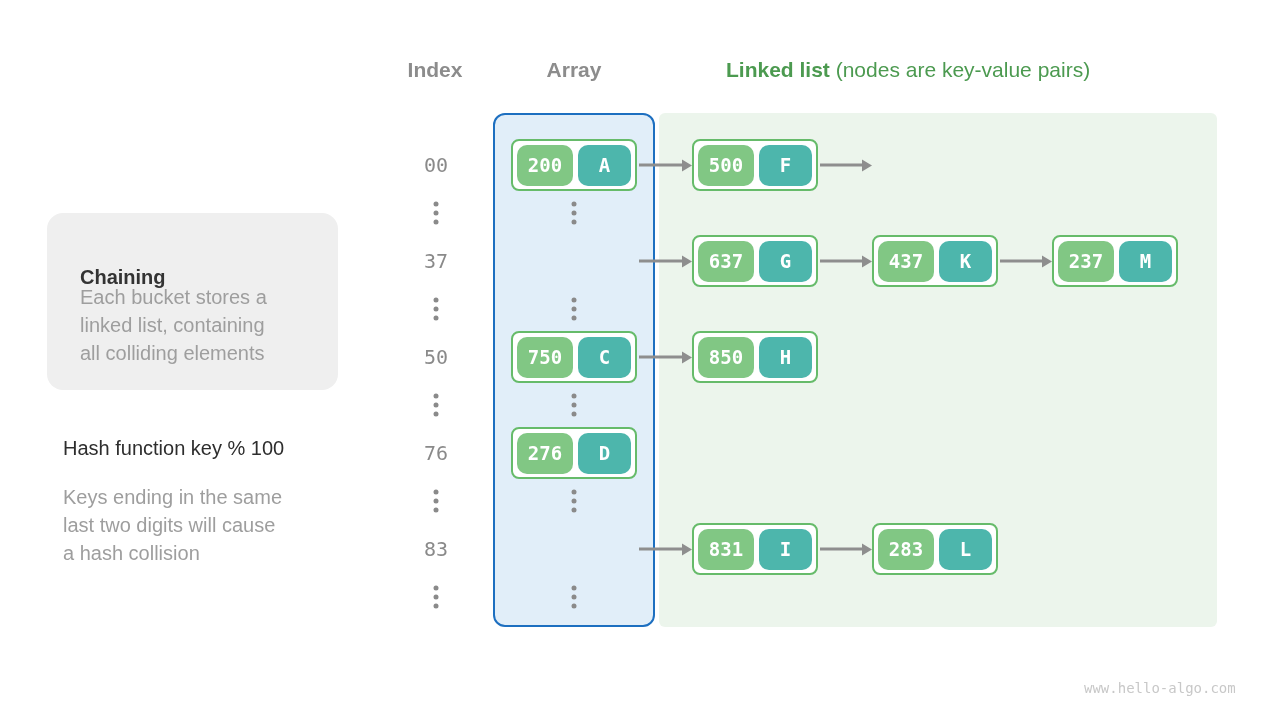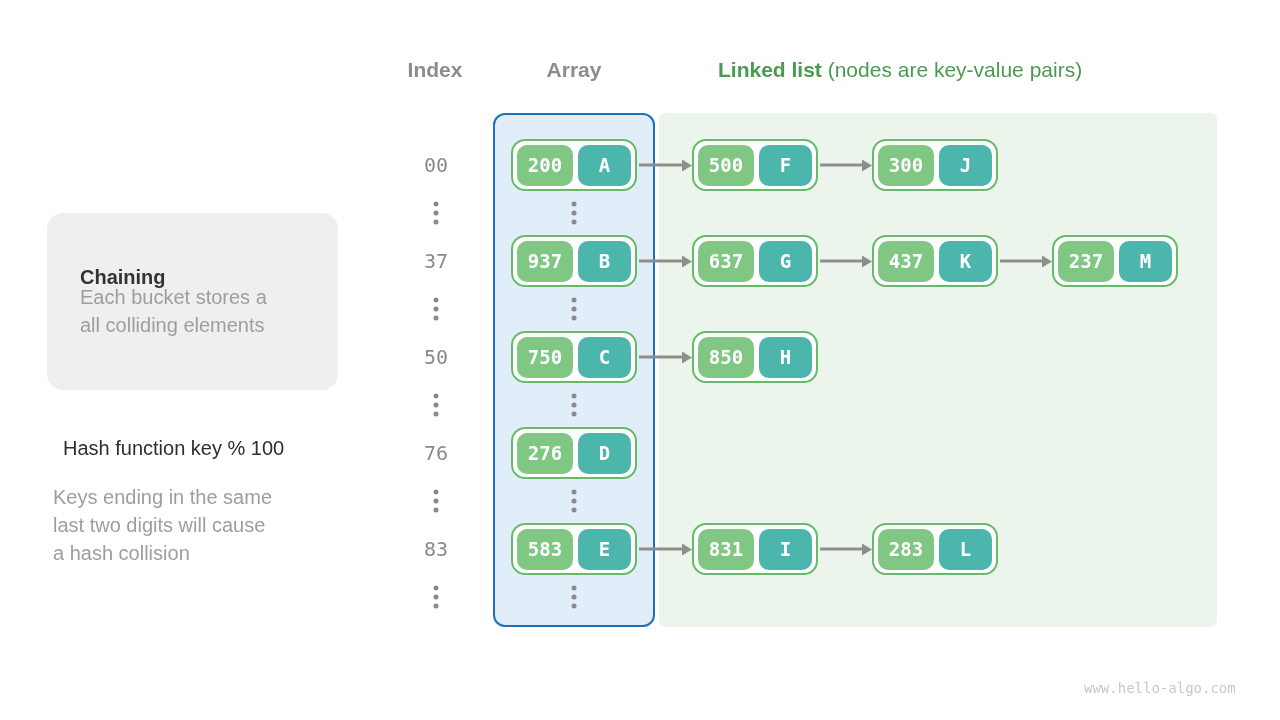--- a/index.html
+++ b/index.html
@@ -25,21 +25,21 @@
   }
   
   .hdr{
     position:absolute;transform:translate(-50%,-50%);
     font-size:21px;font-weight:bold;color:var(--gray-text);white-space:nowrap;
   }
   .hdr-green{
     position:absolute;transform:translateY(-50%);
     font-size:21px;color:var(--header-green);white-space:nowrap;
   }
-  .hdr-green b{font-weight:bold;}
+  .hdr-green b{font-weight:bold;margin-left:8px;}
   
   .array-panel{
     position:absolute;left:493px;top:113px;width:162px;height:514px;
     background:var(--array-panel-fill);
     border:2.5px solid var(--array-panel-border);border-radius:12px;
     box-sizing:border-box;
   }
   .ll-panel{
     position:absolute;left:659px;top:113px;width:558px;height:514px;
     background:var(--linked-list-panel-fill);border-radius:6px;
@@ -52,21 +52,21 @@
   
   .dots{
     position:absolute;transform:translate(-50%,-50%);
     display:flex;flex-direction:column;gap:4px;align-items:center;
   }
   .dots i{width:5px;height:5px;border-radius:50%;background:var(--index-gray);}
   
   .node{
     position:absolute;transform:translate(-50%,-50%);
     width:126px;height:52px;background:#fff;
-    border:2px solid var(--node-border-green);border-radius:14px;
+    border:2px solid var(--node-border-green);border-radius:8px;
     box-sizing:border-box;display:flex;align-items:center;justify-content:center;gap:5px;
   }
   .node .key,.node .val{
     height:41px;border-radius:10px;color:#fff;
     font-family:"DejaVu Sans Mono",monospace;font-size:19px;font-weight:bold;
     display:flex;align-items:center;justify-content:center;
   }
   .node .key{width:56px;background:var(--key-green);}
   .node .val{width:53px;background:var(--value-teal);}
   
@@ -90,21 +90,21 @@
   }
   .note-body{
     position:absolute;left:80px;top:283px;
     font-size:20px;line-height:28px;color:var(--body-gray);
   }
   .hash-title{
     position:absolute;left:63px;top:437px;
     font-size:20px;color:var(--dark-text);
   }
   .hash-body{
-    position:absolute;left:53px;top:483px;
+    position:absolute;left:63px;top:483px;
     font-size:20px;line-height:28px;color:var(--body-gray);
   }
   .watermark{
     position:absolute;left:1084px;top:680px;
     font-family:"DejaVu Sans Mono",monospace;font-size:14px;color:var(--watermark-gray);
   }
 </style>
 </head>
 <body>
 
@@ -113,20 +113,21 @@
   <div class="hdr" style="left:435px;top:70px">Index</div>
   <div class="hdr" style="left:574px;top:70px">Array</div>
   <div class="hdr-green" style="left:718px;top:70px">
     <b>Linked list</b><span> (nodes are key-value pairs)</span>
   </div>
 
   <div class="note-box"></div>
   <div class="note-title">Chaining</div>
   <div class="note-body">
     <div>Each bucket stores a</div>
+    <div>linked list, containing</div>
     <div>all colliding elements</div>
   </div>
   <div class="hash-title">Hash function key % 100</div>
   <div class="hash-body">
     <div>Keys ending in the same</div>
     <div>last two digits will cause</div>
     <div>a hash collision</div>
   </div>
 
   <div class="array-panel"></div>
@@ -193,29 +194,21 @@
   <div class="node" style="left:574px;top:165px">
     <span class="key">200</span>
     <span class="val">A</span>
   </div>
   <div class="arrow" style="left:639px;top:165px;width:44px"></div>
   <div class="node" style="left:755px;top:165px">
     <span class="key">500</span>
     <span class="val">F</span>
   </div>
   <div class="arrow" style="left:820px;top:165px;width:43px"></div>
-  <div class="node" style="left:935px;top:165px">
-    <span class="key">300</span>
-    <span class="val">J</span>
-  </div>
-
-  <div class="node" style="left:574px;top:261px">
-    <span class="key">937</span>
-    <span class="val">B</span>
-  </div>
+
   <div class="arrow" style="left:639px;top:261px;width:44px"></div>
   <div class="node" style="left:755px;top:261px">
     <span class="key">637</span>
     <span class="val">G</span>
   </div>
   <div class="arrow" style="left:820px;top:261px;width:43px"></div>
   <div class="node" style="left:935px;top:261px">
     <span class="key">437</span>
     <span class="val">K</span>
   </div>
@@ -233,24 +226,20 @@
   <div class="node" style="left:755px;top:357px">
     <span class="key">850</span>
     <span class="val">H</span>
   </div>
 
   <div class="node" style="left:574px;top:453px">
     <span class="key">276</span>
     <span class="val">D</span>
   </div>
 
-  <div class="node" style="left:574px;top:549px">
-    <span class="key">583</span>
-    <span class="val">E</span>
-  </div>
   <div class="arrow" style="left:639px;top:549px;width:44px"></div>
   <div class="node" style="left:755px;top:549px">
     <span class="key">831</span>
     <span class="val">I</span>
   </div>
   <div class="arrow" style="left:820px;top:549px;width:43px"></div>
   <div class="node" style="left:935px;top:549px">
     <span class="key">283</span>
     <span class="val">L</span>
   </div>

